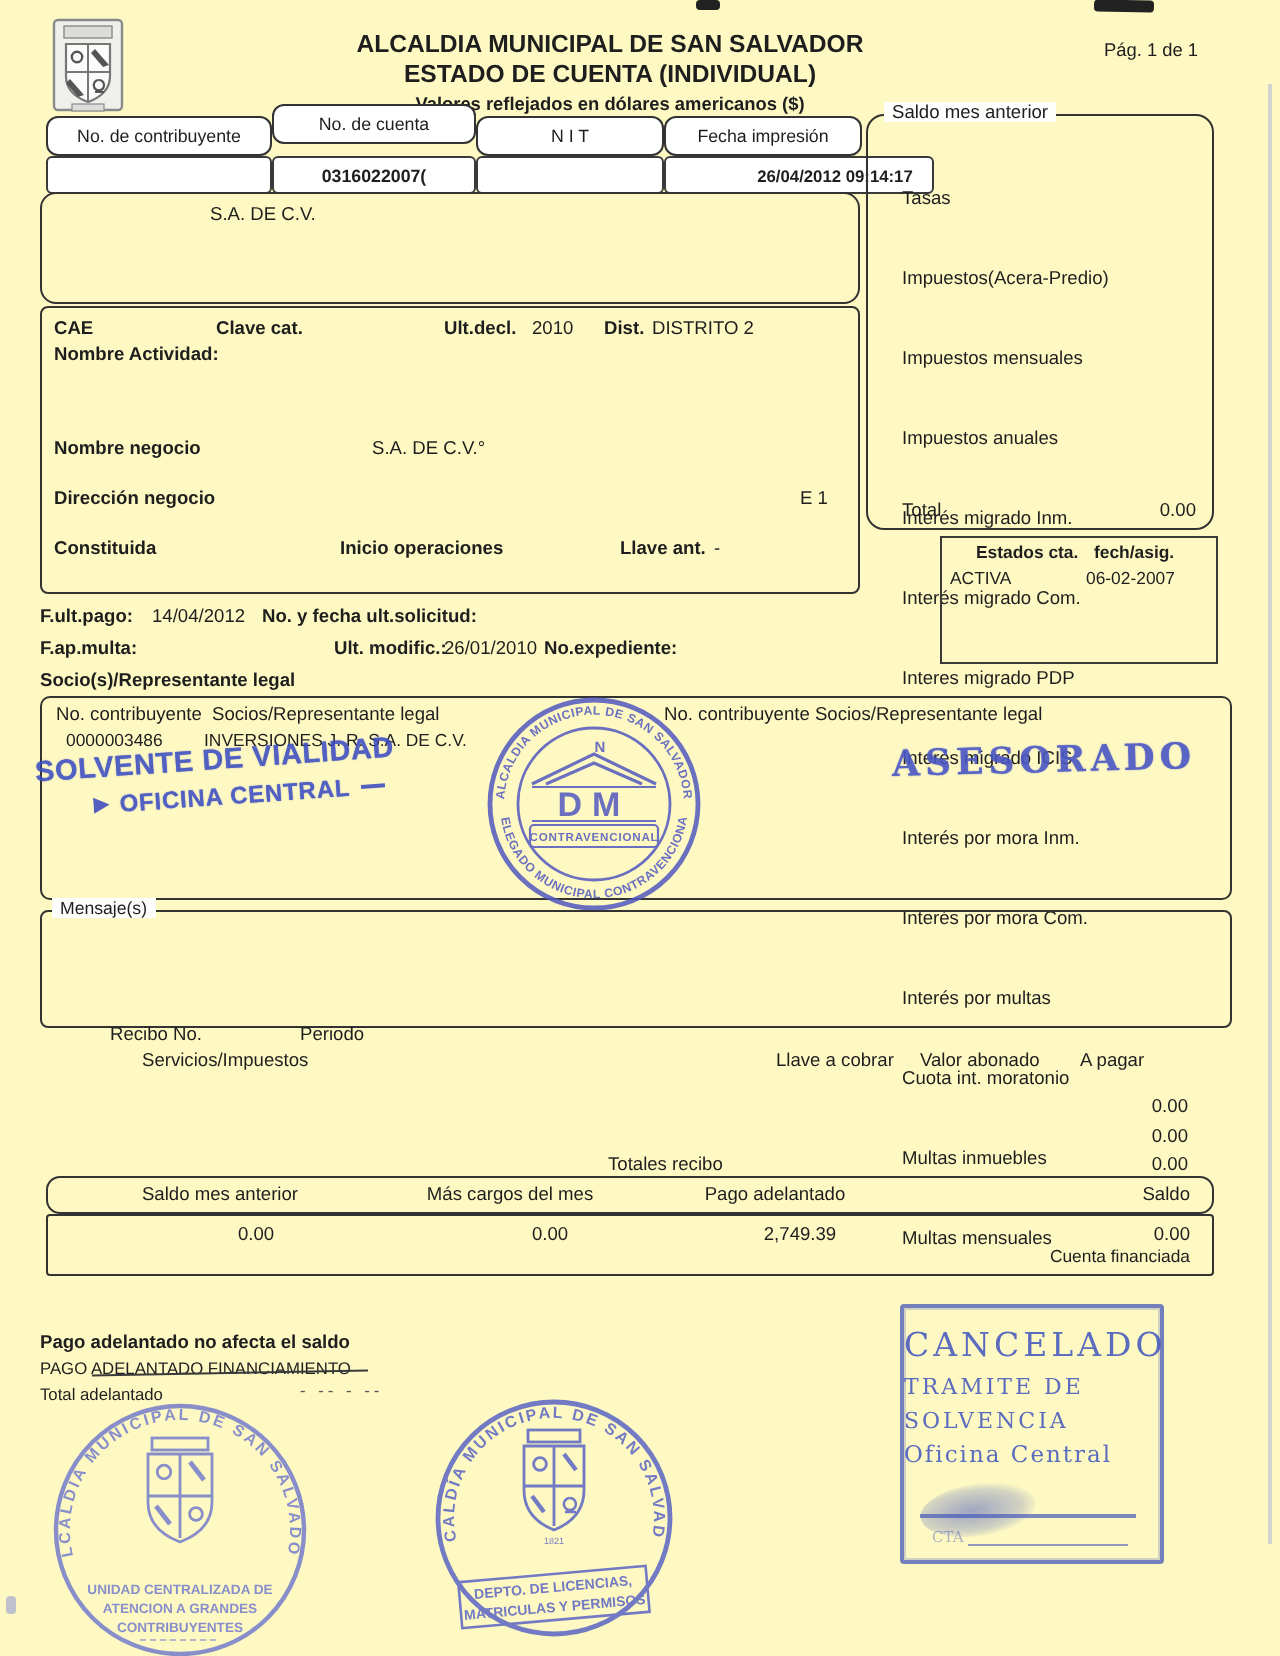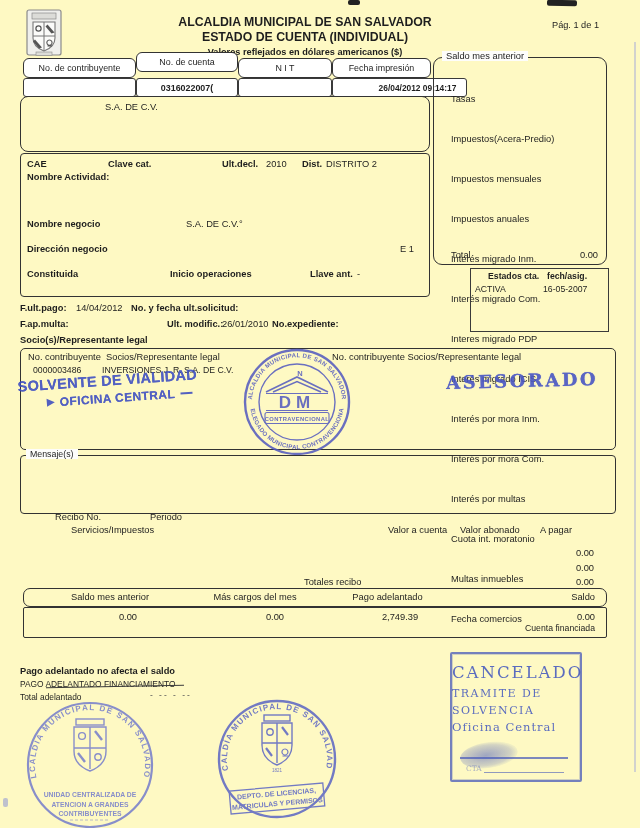--- a/index.html
+++ b/index.html
@@ -110,33 +110,33 @@
       <div>Impuestos anuales</div>
       <div>Interés migrado Inm.</div>
       <div>Interés migrado Com.</div>
       <div>Interes migrado PDP</div>
       <div>Interés migrado ICIS</div>
       <div>Interés por mora Inm.</div>
       <div>Interés por mora Com.</div>
       <div>Interés por multas</div>
       <div>Cuota int. moratonio</div>
       <div>Multas inmuebles</div>
-      <div>Fecha comercios</div>
+      <div>Multas mensuales</div>
     </div>
     <div class="abs" style="left:17px;right:8px;bottom:4px;display:flex;justify-content:space-between;font-size:9.3px;">
       <span>Total</span>
       <span>0.00</span>
     </div>
   </div>
 
   <div class="abs" style="left:470px;top:268px;width:137px;height:62px;border:1.3px solid #3a3a3a;">
     <span class="t b sm" style="left:17px;top:3px;">Estados cta.</span>
     <span class="t b sm" style="left:76px;top:3px;">fech/asig.</span>
     <span class="t sm" style="left:4px;top:16px;">ACTIVA</span>
-    <span class="t sm" style="left:72px;top:16px;">16-05-2007</span>
+    <span class="t sm" style="left:72px;top:16px;">06-02-2007</span>
   </div>
 
   <div class="t b" style="left:20px;top:303px;">F.ult.pago:</div>
   <div class="t" style="left:76px;top:303px;">14/04/2012</div>
   <div class="t b" style="left:131px;top:303px;">No. y fecha ult.solicitud:</div>
   <div class="t b" style="left:20px;top:319px;">F.ap.multa:</div>
   <div class="t b" style="left:167px;top:319px;">Ult. modific.:</div>
   <div class="t" style="left:222px;top:319px;">26/01/2010</div>
   <div class="t b" style="left:272px;top:319px;">No.expediente:</div>
   <div class="t b" style="left:20px;top:335px;">Socio(s)/Representante legal</div>
@@ -181,21 +181,21 @@
 
   <div class="abs" style="left:446px;top:370px;transform:rotate(-1.5deg);font-family:'DejaVu Serif',serif;font-size:18px;font-weight:700;letter-spacing:2.5px;color:#4956c4;opacity:.9;text-shadow:0 0 .7px #4956c4;">ASESORADO</div>
 
   <div class="panel" style="left:20px;top:455px;width:594px;height:57px;border-radius:4px;border-width:1.2px;">
     <span class="legend" style="left:5px;font-size:8.8px;">Mensaje(s)</span>
   </div>
 
   <div class="t" style="left:55px;top:512px;">Recibo No.</div>
   <div class="t" style="left:150px;top:512px;">Periodo</div>
   <div class="t" style="left:71px;top:525px;">Servicios/Impuestos</div>
-  <div class="t" style="left:388px;top:525px;">Valor a cuenta</div>
+  <div class="t" style="left:388px;top:525px;">Llave a cobrar</div>
   <div class="t" style="left:460px;top:525px;">Valor abonado</div>
   <div class="t" style="left:540px;top:525px;">A pagar</div>
   <div class="t rt" style="left:540px;top:548px;width:54px;">0.00</div>
   <div class="t rt" style="left:540px;top:563px;width:54px;">0.00</div>
   <div class="t" style="left:304px;top:577px;">Totales recibo</div>
   <div class="t rt" style="left:540px;top:577px;width:54px;">0.00</div>
 
   <div class="box" style="left:23px;top:588px;width:582px;height:17px;border-radius:7px;"></div>
   <div class="t ctr" style="left:40px;top:592px;width:140px;">Saldo mes anterior</div>
   <div class="t ctr" style="left:185px;top:592px;width:140px;">Más cargos del mes</div>

